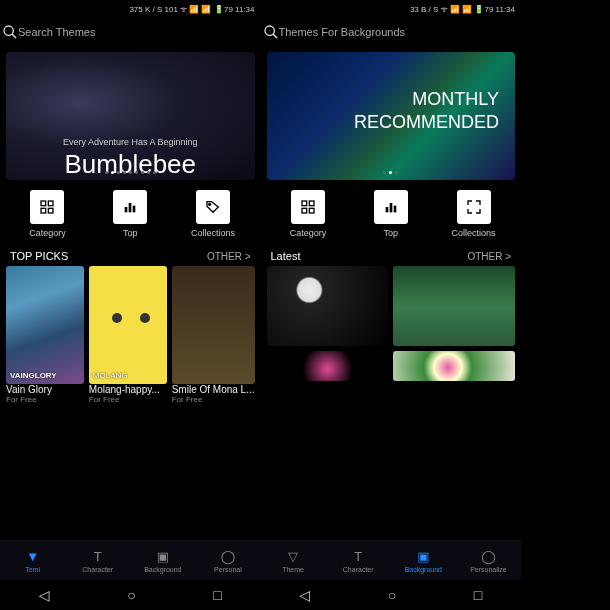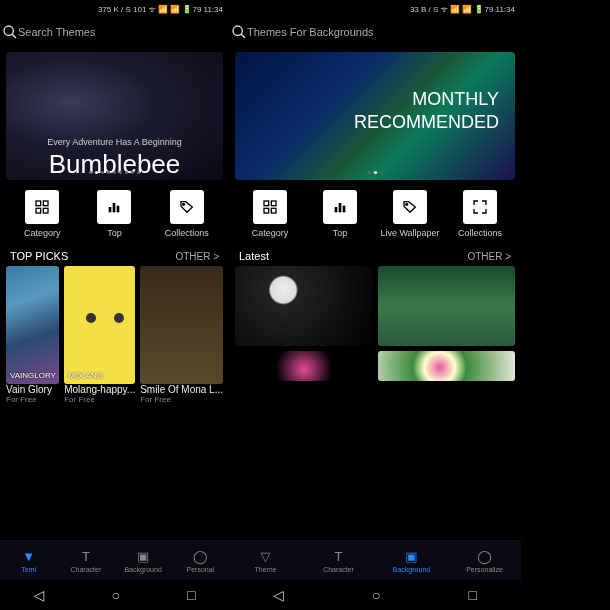--- a/index.html
+++ b/index.html
@@ -22,21 +22,21 @@
 .quick { display: flex; justify-content: space-around; padding: 10px 6px 6px 6px; }
 .qitem { display: flex; flex-direction: column; align-items: center; gap: 4px; width: 70px; }
 .qbox { width: 34px; height: 34px; background: #fff; border-radius: 3px; display: flex; align-items: center; justify-content: center; color: #000; font-size: 14px; }
 .qlabel { font-size: 9px; color: #ccc; text-align: center; white-space: nowrap; overflow: hidden; text-overflow: ellipsis; width: 100%; }
 .section-hd { display: flex; justify-content: space-between; align-items: center; padding: 6px 10px 4px 10px; }
 .section-hd .st { font-size: 11px; color: #fff; }
 .section-hd .more { font-size: 10px; color: #aaa; }
 .cards { display: flex; gap: 5px; padding: 0 6px; }
 .card { flex: 1; display: flex; flex-direction: column; }
 .thumb { height: 118px; border-radius: 3px; position: relative; overflow: hidden; }
-.thumb.vg { background: linear-gradient(160deg, #3a7aa0 0%, #5a9ac0 30%, #2a4a70 60%, #7a4a8a 100%); }
+.thumb.vg { background: linear-gradient(160deg, #3a7aa0 0%, #5a9ac0 30%, #2a4a70 60%, #7a4a8a 100%); font-weight: bold; }
 .thumb.ml { background: #f5df47; position: relative; }
 .thumb.ml::after { content:''; position:absolute; top:40%; left:30%; width:10px; height:10px; background:#333; border-radius:50%; box-shadow: 28px 0 0 #333; }
 .thumb.mn { background: linear-gradient(#3a2a1a, #5a4a2a); }
 .thumb.moon { background: radial-gradient(circle at 35% 30%, #eee 0%, #ddd 12%, #222 14%, #000 100%); }
 .thumb.green { background: linear-gradient(#1a4a2a, #3a7a4a 50%, #2a5a3a); }
 .thumb.pink { background: radial-gradient(circle at 50% 60%, #e04a9a 0%, #000 40%); }
 .thumb.flower { background: radial-gradient(circle at 45% 55%, #e85aa5 0%, #ffc 20%, #3a8a3a 35%, #e8e8d8 100%); }
 .tlabel { position: absolute; bottom: 4px; left: 4px; font-size: 8px; color: #fff; text-shadow: 0 0 2px #000; }
 .ctitle { font-size: 10px; color: #eee; margin-top: 0; white-space: nowrap; overflow: hidden; text-overflow: ellipsis; }
 .csub { font-size: 8px; color: #888; }
@@ -204,29 +204,20 @@
               <rect x="4" y="12" width="4" height="8"></rect>
               <rect x="10" y="6" width="4" height="14"></rect>
               <rect x="16" y="10" width="4" height="10"></rect>
             </svg>
           </div>
       <div class="qlabel">Top</div>
     </div>
     <div class="qitem">
       <div class="qbox">
             <svg width="16" height="16" viewBox="0 0 24 24" fill="none" stroke="#000" stroke-width="2">
-              <path d="M20 12l-8 8-9-9V4h7l10 8z"></path>
-              <circle cx="7" cy="8" r="1.5" fill="#000"></circle>
-            </svg>
-          </div>
-      <div class="qlabel">Live Wallpaper</div>
-    </div>
-    <div class="qitem">
-      <div class="qbox">
-            <svg width="16" height="16" viewBox="0 0 24 24" fill="none" stroke="#000" stroke-width="2">
               <path d="M3 9V3h6M21 9V3h-6M3 15v6h6M21 15v6h-6"></path>
             </svg>
           </div>
       <div class="qlabel">Collections</div>
     </div>
   </div>
   <div class="section-hd">
     <span class="st">Latest</span>
     <span class="more">OTHER &gt;</span>
   </div>

